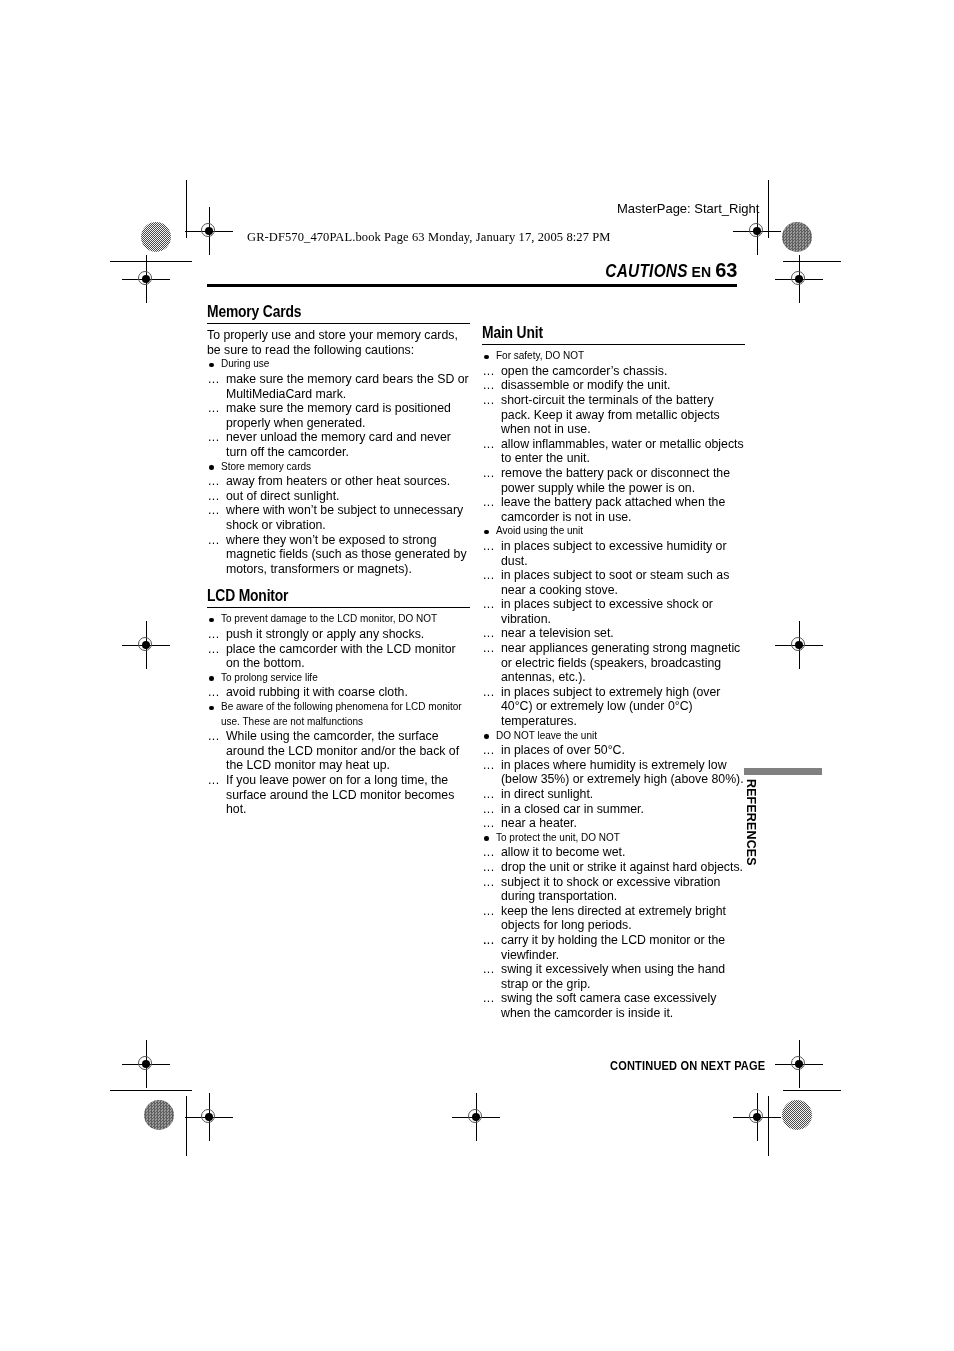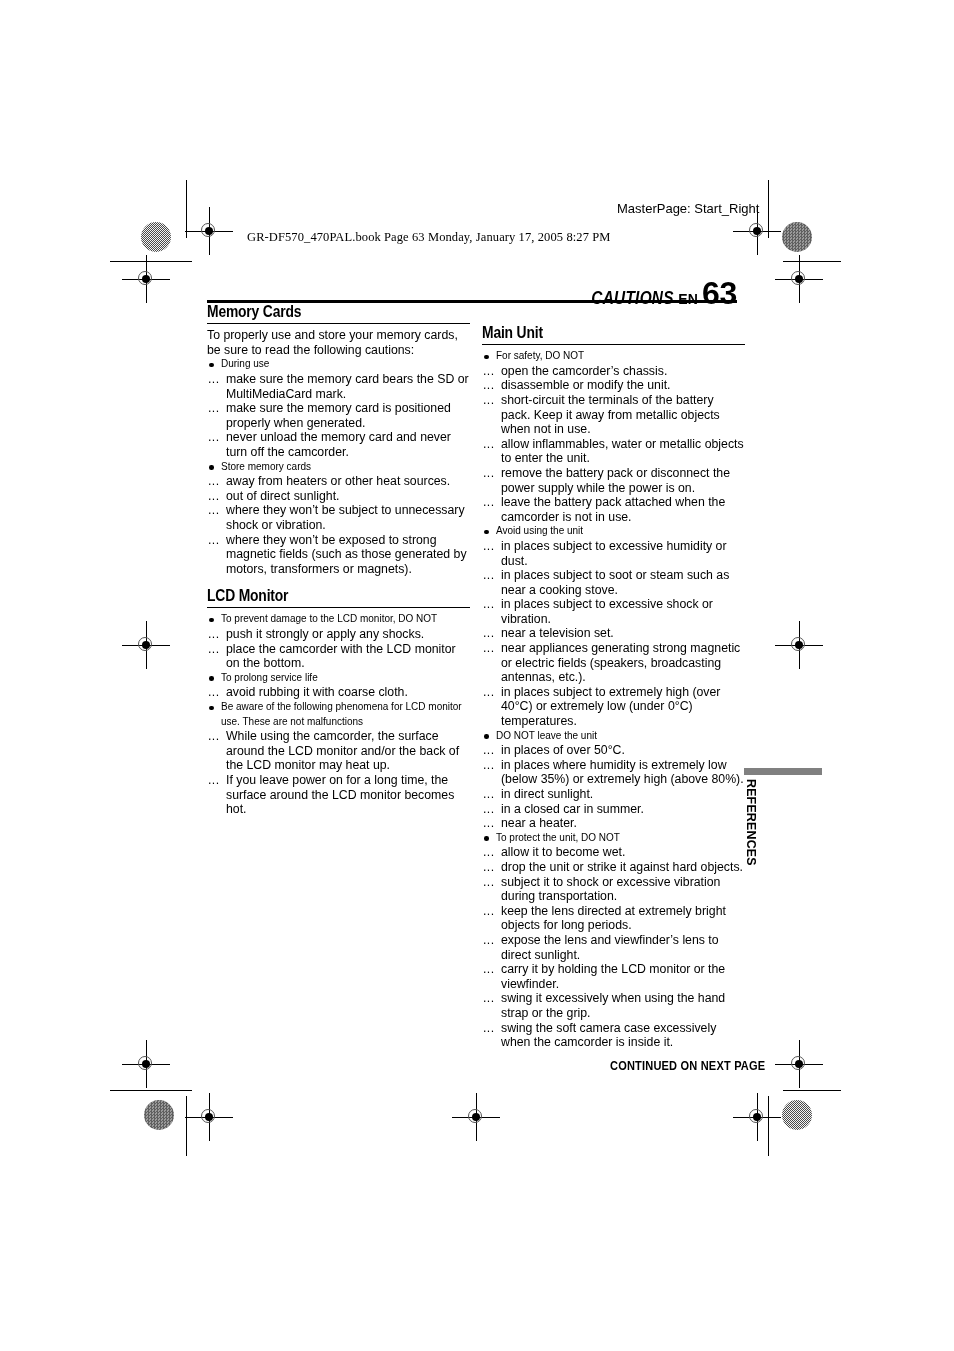--- a/index.html
+++ b/index.html
@@ -36,32 +36,32 @@
   .bookline{
     position:absolute;font-family:"Liberation Serif", serif;
     font-size:12.5px;color:#000;white-space:nowrap;letter-spacing:.1px;
   }
   .masterpage{
     position:absolute;font-family:"Liberation Sans", sans-serif;
     font-size:13px;white-space:nowrap;
   }
 
   
-  .pagehead{position:absolute;left:207px;top:300px;width:530px;}
+  .pagehead{position:absolute;left:207px;top:284px;width:530px;}
   .pagehead .rule{height:3px;background:#000;width:100%;}
   .pagehead .caption{
     position:absolute;right:0;top:-25px;white-space:nowrap;
     display:flex;align-items:baseline;gap:4px;
   }
   .caption .sectname{
     font-style:italic;font-weight:bold;font-size:17.5px;
     letter-spacing:.3px;transform:scaleX(.88);transform-origin:right bottom;
   }
   .caption .en{font-weight:bold;font-size:14px;letter-spacing:.2px;}
-  .caption .pno{font-weight:bold;font-size:32px;letter-spacing:-.3px;}
+  .caption .pno{font-weight:bold;font-size:20px;letter-spacing:-.3px;}
 
   
   .col{position:absolute;top:302px;width:263px;}
   .col.left{left:207px;}
   .col.right{left:482px;margin-top:21px;}
 
   h2.sec{
     font-size:16.5px;font-weight:bold;margin:0 0 2px 0;
     letter-spacing:-.2px;transform:scaleX(.84);transform-origin:left bottom;
     white-space:nowrap;
@@ -213,21 +213,21 @@
       <div class="sec-rule"></div>
       <p class="intro">To properly use and store your memory cards, be sure to read the following cautions:</p>
       <ul class="items">
         <li class="bulleted">During use</li>
         <li class="dotted"><span class="lead">...</span><span>make sure the memory card bears the SD or MultiMediaCard mark.</span></li>
         <li class="dotted"><span class="lead">...</span><span>make sure the memory card is positioned properly when generated.</span></li>
         <li class="dotted"><span class="lead">...</span><span>never unload the memory card and never turn off the camcorder.</span></li>
         <li class="bulleted">Store memory cards</li>
         <li class="dotted"><span class="lead">...</span><span>away from heaters or other heat sources.</span></li>
         <li class="dotted"><span class="lead">...</span><span>out of direct sunlight.</span></li>
-        <li class="dotted"><span class="lead">...</span><span>where they won’t be subject to unnecessary shock or vibration.</span></li>
+        <li class="dotted"><span class="lead">...</span><span>where with won’t be subject to unnecessary shock or vibration.</span></li>
         <li class="dotted"><span class="lead">...</span><span>where they won’t be exposed to strong magnetic fields (such as those generated by motors, transformers or magnets).</span></li>
       </ul>
     </div>
     <div class="sec-wrap">
       <h2 class="sec">LCD Monitor</h2>
       <div class="sec-rule"></div>
       <ul class="items">
         <li class="bulleted">To prevent damage to the LCD monitor, DO NOT</li>
         <li class="dotted"><span class="lead">...</span><span>push it strongly or apply any shocks.</span></li>
         <li class="dotted"><span class="lead">...</span><span>place the camcorder with the LCD monitor on the bottom.</span></li>
@@ -262,21 +262,21 @@
         <li class="dotted"><span class="lead">...</span><span>in places of over 50°C.</span></li>
         <li class="dotted"><span class="lead">...</span><span>in places where humidity is extremely low (below 35%) or extremely high (above 80%).</span></li>
         <li class="dotted"><span class="lead">...</span><span>in direct sunlight.</span></li>
         <li class="dotted"><span class="lead">...</span><span>in a closed car in summer.</span></li>
         <li class="dotted"><span class="lead">...</span><span>near a heater.</span></li>
         <li class="bulleted">To protect the unit, DO NOT</li>
         <li class="dotted"><span class="lead">...</span><span>allow it to become wet.</span></li>
         <li class="dotted"><span class="lead">...</span><span>drop the unit or strike it against hard objects.</span></li>
         <li class="dotted"><span class="lead">...</span><span>subject it to shock or excessive vibration during transportation.</span></li>
         <li class="dotted"><span class="lead">...</span><span>keep the lens directed at extremely bright objects for long periods.</span></li>
-        <li class="dotted"><span class="lead">...</span><span>expose the lens and viewfinder’s lens to direct sunlight.</span></li>
+        <li class="dotted"><span class="lead">...</span></li>
         <li class="dotted"><span class="lead">...</span><span>carry it by holding the LCD monitor or the viewfinder.</span></li>
         <li class="dotted"><span class="lead">...</span><span>swing it excessively when using the hand strap or the grip.</span></li>
         <li class="dotted"><span class="lead">...</span><span>swing the soft camera case excessively when the camcorder is inside it.</span></li>
       </ul>
     </div>
   </div>
 
 <div class="sidetab" style="left:744px;top:768px;">
   <div class="bar" style="left:0;top:0;width:78px;"></div>
   <div class="label" style="left:0px;top:11px;">REFERENCES</div>

